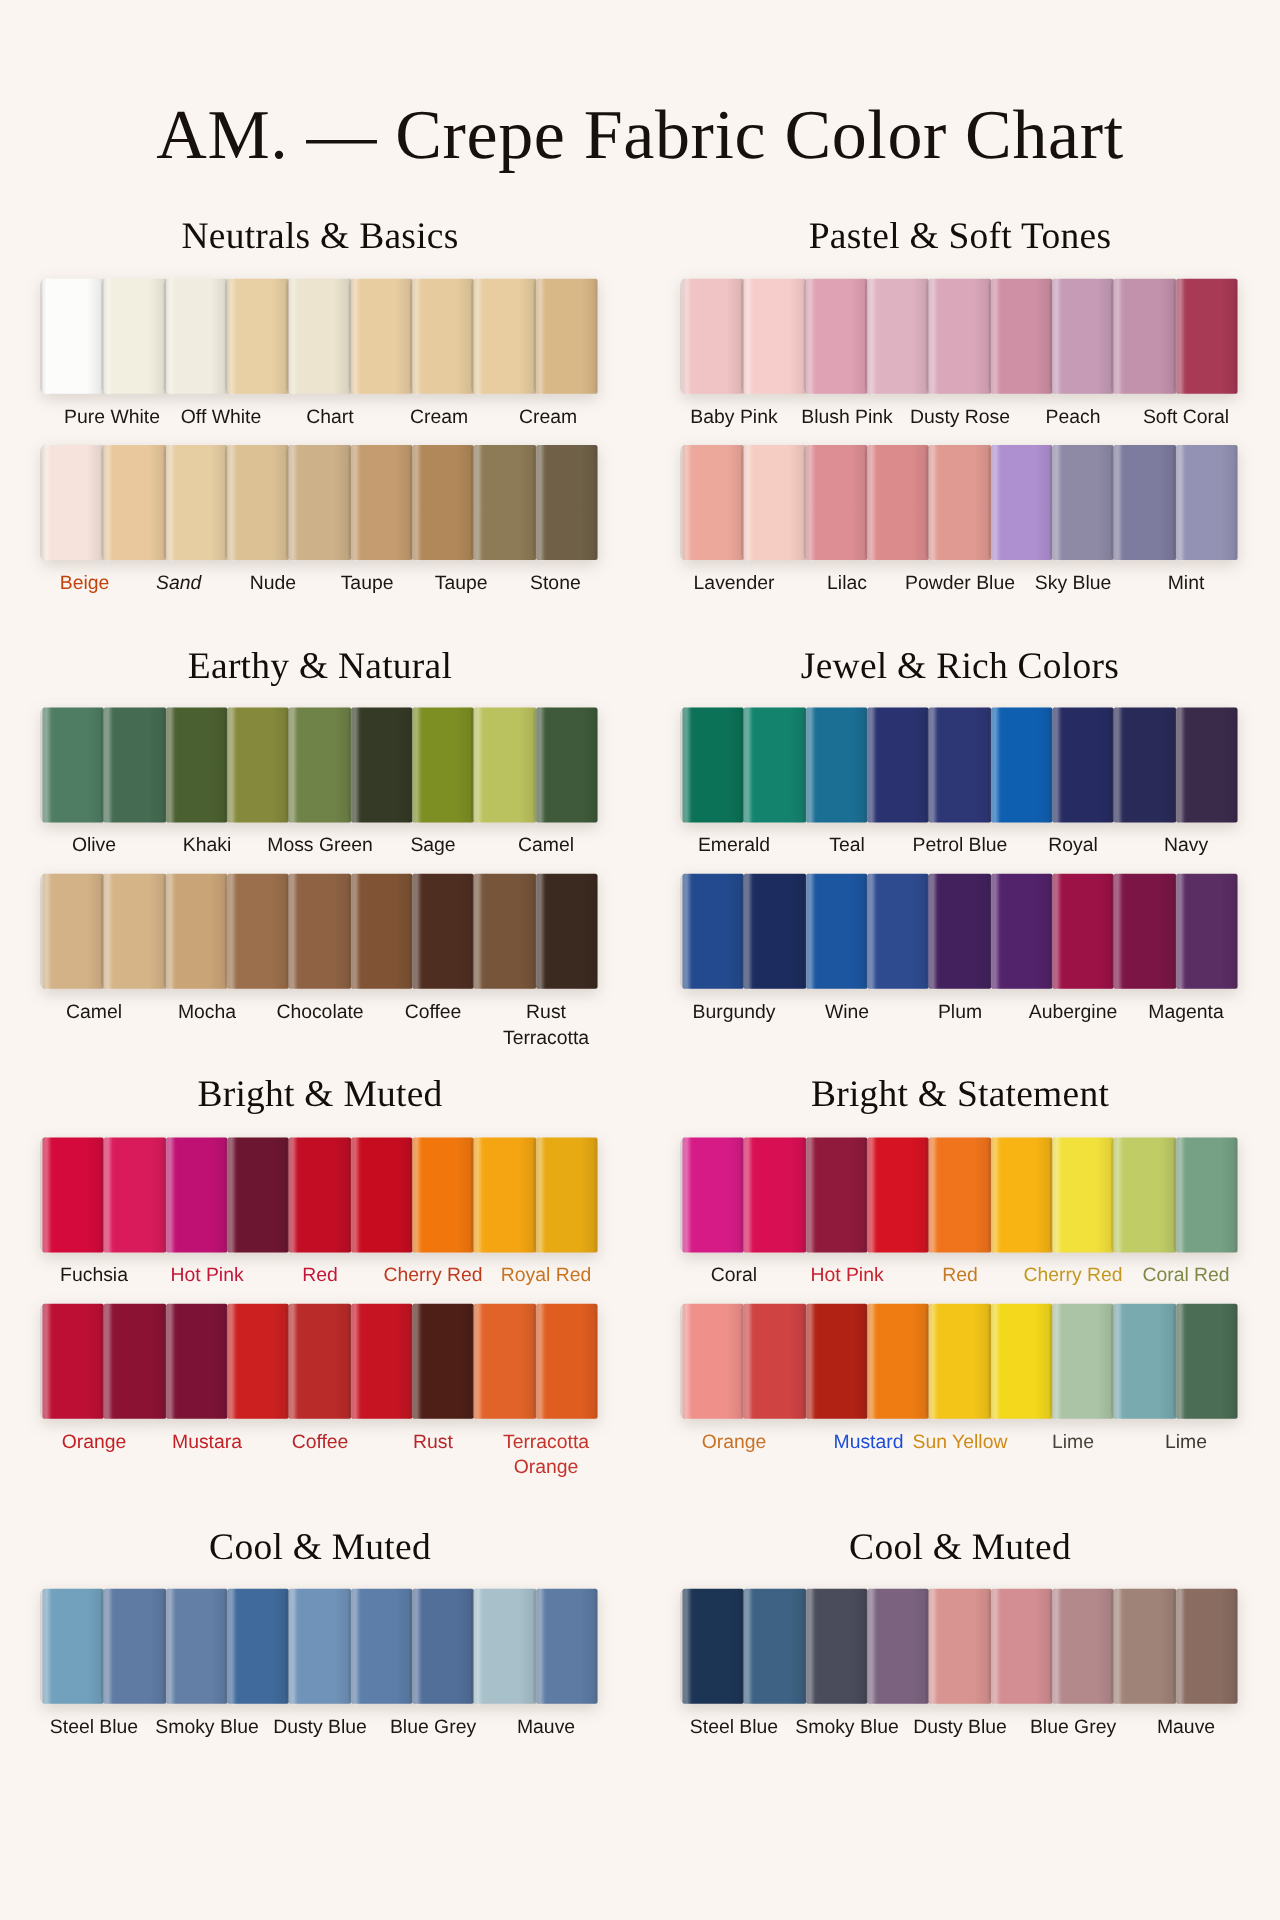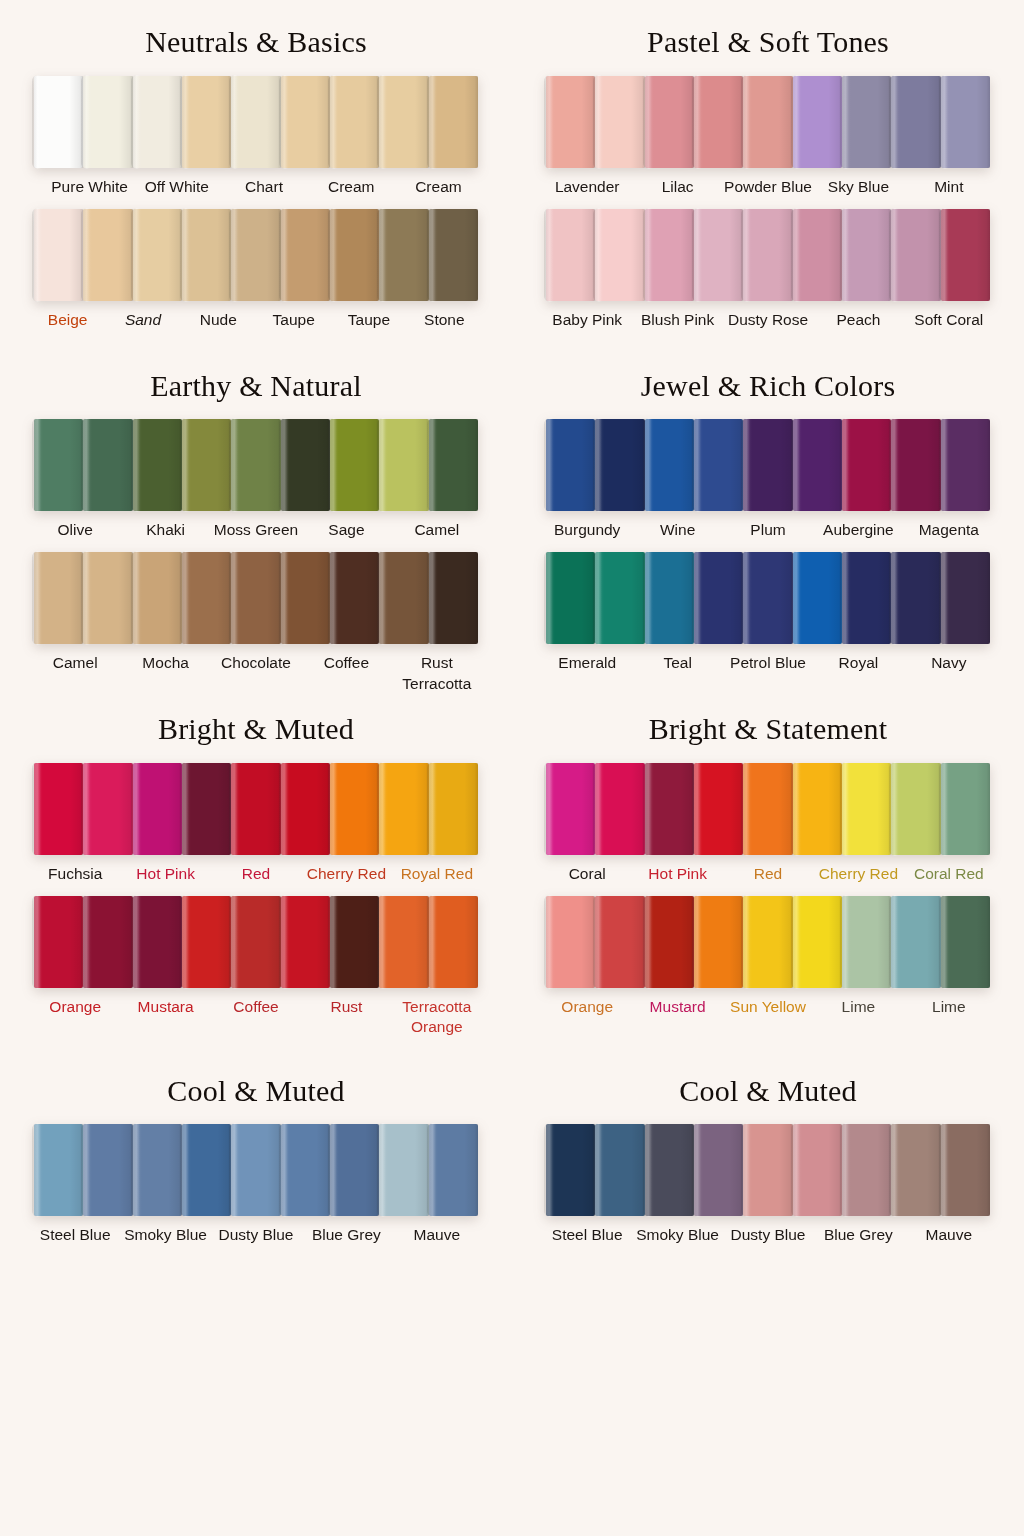--- a/index.html
+++ b/index.html
@@ -102,20 +102,21 @@
     line-height:1.35;
     white-space:pre-line;
     font-family:"Liberation Sans", sans-serif;
   }
 </style>
 </head>
 <body style="background: rgb(250, 245, 241);">
 
 <div id="page">
 
+  <h1 class="chart-title">AM. — Crepe Fabric Color Chart</h1>
 
   <div class="grid" id="grid">
       <div class="section">
         <div class="section-title">Neutrals &amp; Basics</div>
         <div class="row">
           <div class="swatches">
             <div class="roll" title="#fcfcfb" style="background: rgb(252, 252, 251);"></div>
             <div class="roll" title="#f2efe1" style="background: rgb(242, 239, 225);"></div>
             <div class="roll" title="#f1ece0" style="background: rgb(241, 236, 224);"></div>
             <div class="roll" title="#e9cfa4" style="background: rgb(233, 207, 164);"></div>
@@ -152,58 +153,58 @@
             <div class="label" style="color: rgb(29, 23, 20);">Taupe</div>
             <div class="label" style="color: rgb(29, 23, 20);">Taupe</div>
             <div class="label" style="color: rgb(29, 23, 20);">Stone</div>
           </div>
         </div>
       </div>
       <div class="section">
         <div class="section-title">Pastel &amp; Soft Tones</div>
         <div class="row">
           <div class="swatches">
+            <div class="roll" title="#f0c3c4" style="background: rgb(240, 195, 196);"></div>
+            <div class="roll" title="#f7cdcc" style="background: rgb(247, 205, 204);"></div>
+            <div class="roll" title="#dfa1b4" style="background: rgb(223, 161, 180);"></div>
+            <div class="roll" title="#dfb2c2" style="background: rgb(223, 178, 194);"></div>
+            <div class="roll" title="#d9a7b9" style="background: rgb(217, 167, 185);"></div>
+            <div class="roll" title="#cf8fa4" style="background: rgb(207, 143, 164);"></div>
+            <div class="roll" title="#c59bb6" style="background: rgb(197, 155, 182);"></div>
+            <div class="roll" title="#c292ac" style="background: rgb(194, 146, 172);"></div>
+            <div class="roll" title="#a83a56" style="background: rgb(168, 58, 86);"></div>
+          </div>
+          <div class="labels">
+            <div class="label" style="color: rgb(29, 23, 20);">Baby Pink</div>
+            <div class="label" style="color: rgb(29, 23, 20);">Blush Pink</div>
+            <div class="label" style="color: rgb(29, 23, 20);">Dusty Rose</div>
+            <div class="label" style="color: rgb(29, 23, 20);">Peach</div>
+            <div class="label" style="color: rgb(29, 23, 20);">Soft Coral</div>
+          </div>
+        </div>
+        <div class="row">
+          <div class="swatches">
             <div class="roll" title="#eda89c" style="background: rgb(237, 168, 156);"></div>
             <div class="roll" title="#f6cdc3" style="background: rgb(246, 205, 195);"></div>
             <div class="roll" title="#dd8e94" style="background: rgb(221, 142, 148);"></div>
             <div class="roll" title="#dc8b8c" style="background: rgb(220, 139, 140);"></div>
             <div class="roll" title="#e09a92" style="background: rgb(224, 154, 146);"></div>
             <div class="roll" title="#ae8fd0" style="background: rgb(174, 143, 208);"></div>
             <div class="roll" title="#8e8aa6" style="background: rgb(142, 138, 166);"></div>
             <div class="roll" title="#7d7b9e" style="background: rgb(125, 123, 158);"></div>
             <div class="roll" title="#9492b4" style="background: rgb(148, 146, 180);"></div>
           </div>
           <div class="labels">
             <div class="label" style="color: rgb(29, 23, 20);">Lavender</div>
             <div class="label" style="color: rgb(29, 23, 20);">Lilac</div>
             <div class="label" style="color: rgb(29, 23, 20);">Powder Blue</div>
             <div class="label" style="color: rgb(29, 23, 20);">Sky Blue</div>
             <div class="label" style="color: rgb(29, 23, 20);">Mint</div>
           </div>
         </div>
-        <div class="row">
-          <div class="swatches">
-            <div class="roll" title="#f0c3c4" style="background: rgb(240, 195, 196);"></div>
-            <div class="roll" title="#f7cdcc" style="background: rgb(247, 205, 204);"></div>
-            <div class="roll" title="#dfa1b4" style="background: rgb(223, 161, 180);"></div>
-            <div class="roll" title="#dfb2c2" style="background: rgb(223, 178, 194);"></div>
-            <div class="roll" title="#d9a7b9" style="background: rgb(217, 167, 185);"></div>
-            <div class="roll" title="#cf8fa4" style="background: rgb(207, 143, 164);"></div>
-            <div class="roll" title="#c59bb6" style="background: rgb(197, 155, 182);"></div>
-            <div class="roll" title="#c292ac" style="background: rgb(194, 146, 172);"></div>
-            <div class="roll" title="#a83a56" style="background: rgb(168, 58, 86);"></div>
-          </div>
-          <div class="labels">
-            <div class="label" style="color: rgb(29, 23, 20);">Baby Pink</div>
-            <div class="label" style="color: rgb(29, 23, 20);">Blush Pink</div>
-            <div class="label" style="color: rgb(29, 23, 20);">Dusty Rose</div>
-            <div class="label" style="color: rgb(29, 23, 20);">Peach</div>
-            <div class="label" style="color: rgb(29, 23, 20);">Soft Coral</div>
-          </div>
-        </div>
       </div>
       <div class="section gap-top">
         <div class="section-title">Earthy &amp; Natural</div>
         <div class="row">
           <div class="swatches">
             <div class="roll" title="#4f7d63" style="background: rgb(79, 125, 99);"></div>
             <div class="roll" title="#456b52" style="background: rgb(69, 107, 82);"></div>
             <div class="roll" title="#4b6030" style="background: rgb(75, 96, 48);"></div>
             <div class="roll" title="#84893c" style="background: rgb(132, 137, 60);"></div>
             <div class="roll" title="#6f8247" style="background: rgb(111, 130, 71);"></div>
@@ -238,58 +239,58 @@
             <div class="label" style="color: rgb(29, 23, 20);">Chocolate</div>
             <div class="label" style="color: rgb(29, 23, 20);">Coffee</div>
             <div class="label" style="color: rgb(29, 23, 20);">Rust Terracotta</div>
           </div>
         </div>
       </div>
       <div class="section gap-top">
         <div class="section-title">Jewel &amp; Rich Colors</div>
         <div class="row">
           <div class="swatches">
+            <div class="roll" title="#0b7257" style="background: rgb(11, 114, 87);"></div>
+            <div class="roll" title="#13836d" style="background: rgb(19, 131, 109);"></div>
+            <div class="roll" title="#1b6f94" style="background: rgb(27, 111, 148);"></div>
+            <div class="roll" title="#2a3370" style="background: rgb(42, 51, 112);"></div>
+            <div class="roll" title="#2e3775" style="background: rgb(46, 55, 117);"></div>
+            <div class="roll" title="#0f5fb0" style="background: rgb(15, 95, 176);"></div>
+            <div class="roll" title="#262c62" style="background: rgb(38, 44, 98);"></div>
+            <div class="roll" title="#2a2a58" style="background: rgb(42, 42, 88);"></div>
+            <div class="roll" title="#3a2b4b" style="background: rgb(58, 43, 75);"></div>
+          </div>
+          <div class="labels">
+            <div class="label" style="color: rgb(29, 23, 20);">Emerald</div>
+            <div class="label" style="color: rgb(29, 23, 20);">Teal</div>
+            <div class="label" style="color: rgb(29, 23, 20);">Petrol Blue</div>
+            <div class="label" style="color: rgb(29, 23, 20);">Royal</div>
+            <div class="label" style="color: rgb(29, 23, 20);">Navy</div>
+          </div>
+        </div>
+        <div class="row">
+          <div class="swatches">
             <div class="roll" title="#234a8e" style="background: rgb(35, 74, 142);"></div>
             <div class="roll" title="#1c2c5e" style="background: rgb(28, 44, 94);"></div>
             <div class="roll" title="#1c56a0" style="background: rgb(28, 86, 160);"></div>
             <div class="roll" title="#2e4b90" style="background: rgb(46, 75, 144);"></div>
             <div class="roll" title="#43215d" style="background: rgb(67, 33, 93);"></div>
             <div class="roll" title="#52226a" style="background: rgb(82, 34, 106);"></div>
             <div class="roll" title="#9c1146" style="background: rgb(156, 17, 70);"></div>
             <div class="roll" title="#7b1546" style="background: rgb(123, 21, 70);"></div>
             <div class="roll" title="#5a2d63" style="background: rgb(90, 45, 99);"></div>
           </div>
           <div class="labels">
             <div class="label" style="color: rgb(29, 23, 20);">Burgundy</div>
             <div class="label" style="color: rgb(29, 23, 20);">Wine</div>
             <div class="label" style="color: rgb(29, 23, 20);">Plum</div>
             <div class="label" style="color: rgb(29, 23, 20);">Aubergine</div>
             <div class="label" style="color: rgb(29, 23, 20);">Magenta</div>
           </div>
         </div>
-        <div class="row">
-          <div class="swatches">
-            <div class="roll" title="#0b7257" style="background: rgb(11, 114, 87);"></div>
-            <div class="roll" title="#13836d" style="background: rgb(19, 131, 109);"></div>
-            <div class="roll" title="#1b6f94" style="background: rgb(27, 111, 148);"></div>
-            <div class="roll" title="#2a3370" style="background: rgb(42, 51, 112);"></div>
-            <div class="roll" title="#2e3775" style="background: rgb(46, 55, 117);"></div>
-            <div class="roll" title="#0f5fb0" style="background: rgb(15, 95, 176);"></div>
-            <div class="roll" title="#262c62" style="background: rgb(38, 44, 98);"></div>
-            <div class="roll" title="#2a2a58" style="background: rgb(42, 42, 88);"></div>
-            <div class="roll" title="#3a2b4b" style="background: rgb(58, 43, 75);"></div>
-          </div>
-          <div class="labels">
-            <div class="label" style="color: rgb(29, 23, 20);">Emerald</div>
-            <div class="label" style="color: rgb(29, 23, 20);">Teal</div>
-            <div class="label" style="color: rgb(29, 23, 20);">Petrol Blue</div>
-            <div class="label" style="color: rgb(29, 23, 20);">Royal</div>
-            <div class="label" style="color: rgb(29, 23, 20);">Navy</div>
-          </div>
-        </div>
       </div>
       <div class="section gap-top">
         <div class="section-title">Bright &amp; Muted</div>
         <div class="row">
           <div class="swatches">
             <div class="roll" title="#d4093c" style="background: rgb(212, 9, 60);"></div>
             <div class="roll" title="#da1b5b" style="background: rgb(218, 27, 91);"></div>
             <div class="roll" title="#bf1173" style="background: rgb(191, 17, 115);"></div>
             <div class="roll" title="#6d1631" style="background: rgb(109, 22, 49);"></div>
             <div class="roll" title="#c20d25" style="background: rgb(194, 13, 37);"></div>
@@ -357,21 +358,21 @@
             <div class="roll" title="#b22214" style="background: rgb(178, 34, 20);"></div>
             <div class="roll" title="#ef7c12" style="background: rgb(239, 124, 18);"></div>
             <div class="roll" title="#f3c518" style="background: rgb(243, 197, 24);"></div>
             <div class="roll" title="#f3d81c" style="background: rgb(243, 216, 28);"></div>
             <div class="roll" title="#abc4a5" style="background: rgb(171, 196, 165);"></div>
             <div class="roll" title="#78aab0" style="background: rgb(120, 170, 176);"></div>
             <div class="roll" title="#4b6c55" style="background: rgb(75, 108, 85);"></div>
           </div>
           <div class="labels">
             <div class="label" style="color: rgb(201, 114, 38);">Orange</div>
-            <div class="label" style="color: #be185d;">Mustard</div>
+            <div class="label" style="color: #1d4ed8; text-align: right;">Mustard</div>
             <div class="label" style="color: rgb(208, 138, 22);">Sun Yellow</div>
             <div class="label" style="color: rgb(73, 68, 58);">Lime</div>
             <div class="label" style="color: rgb(63, 59, 51);">Lime</div>
           </div>
         </div>
       </div>
       <div class="section gap-top">
         <div class="section-title">Cool &amp; Muted</div>
         <div class="row">
           <div class="swatches">

